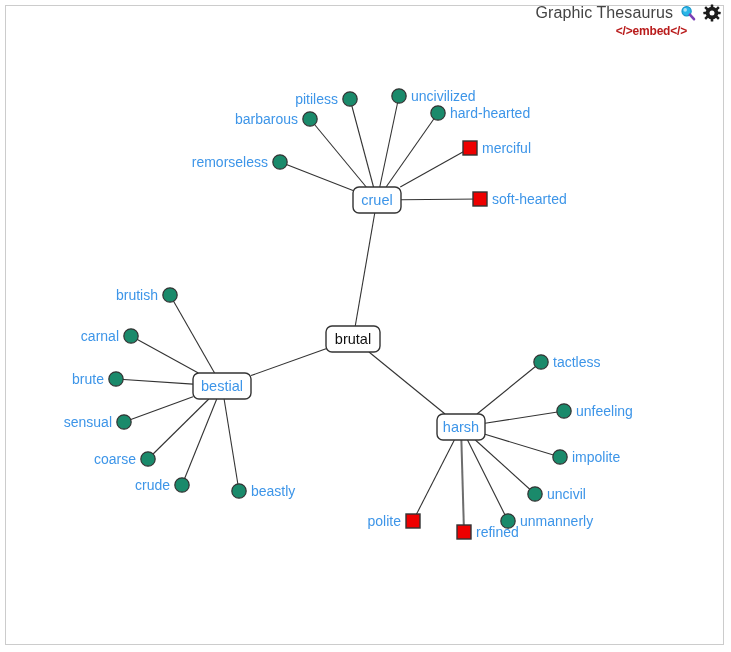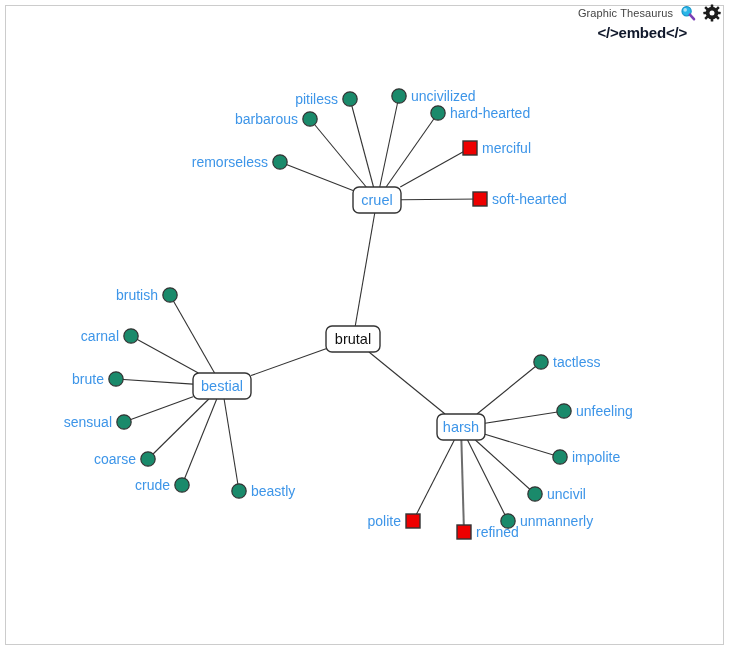--- a/index.html
+++ b/index.html
@@ -37,39 +37,39 @@
     flex-direction: column;
     align-items: flex-end;
     z-index: 5;
   }
   #header-row {
     display: flex;
     align-items: center;
     gap: 6px;
   }
   #app-title {
-    font-size: 11px;
+    font-size: 16px;
     color: #444444;
     letter-spacing: 0.1px;
     line-height: 18px;
   }
   .hdr-icon {
     display: inline-flex;
     align-items: center;
     justify-content: center;
     width: 18px;
     height: 18px;
     cursor: pointer;
   }
   #embed-link {
     margin-top: 2px;
     margin-right: 34px;
-    font-size: 15px;
+    font-size: 12px;
     font-weight: bold;
-    color: #0f172a;
+    color: #b91c1c;
     cursor: pointer;
     letter-spacing: -0.2px;
   }
   #graph {
     position: absolute;
     left: 0;
     top: 0;
     width: 731px;
     height: 652px;
   }

